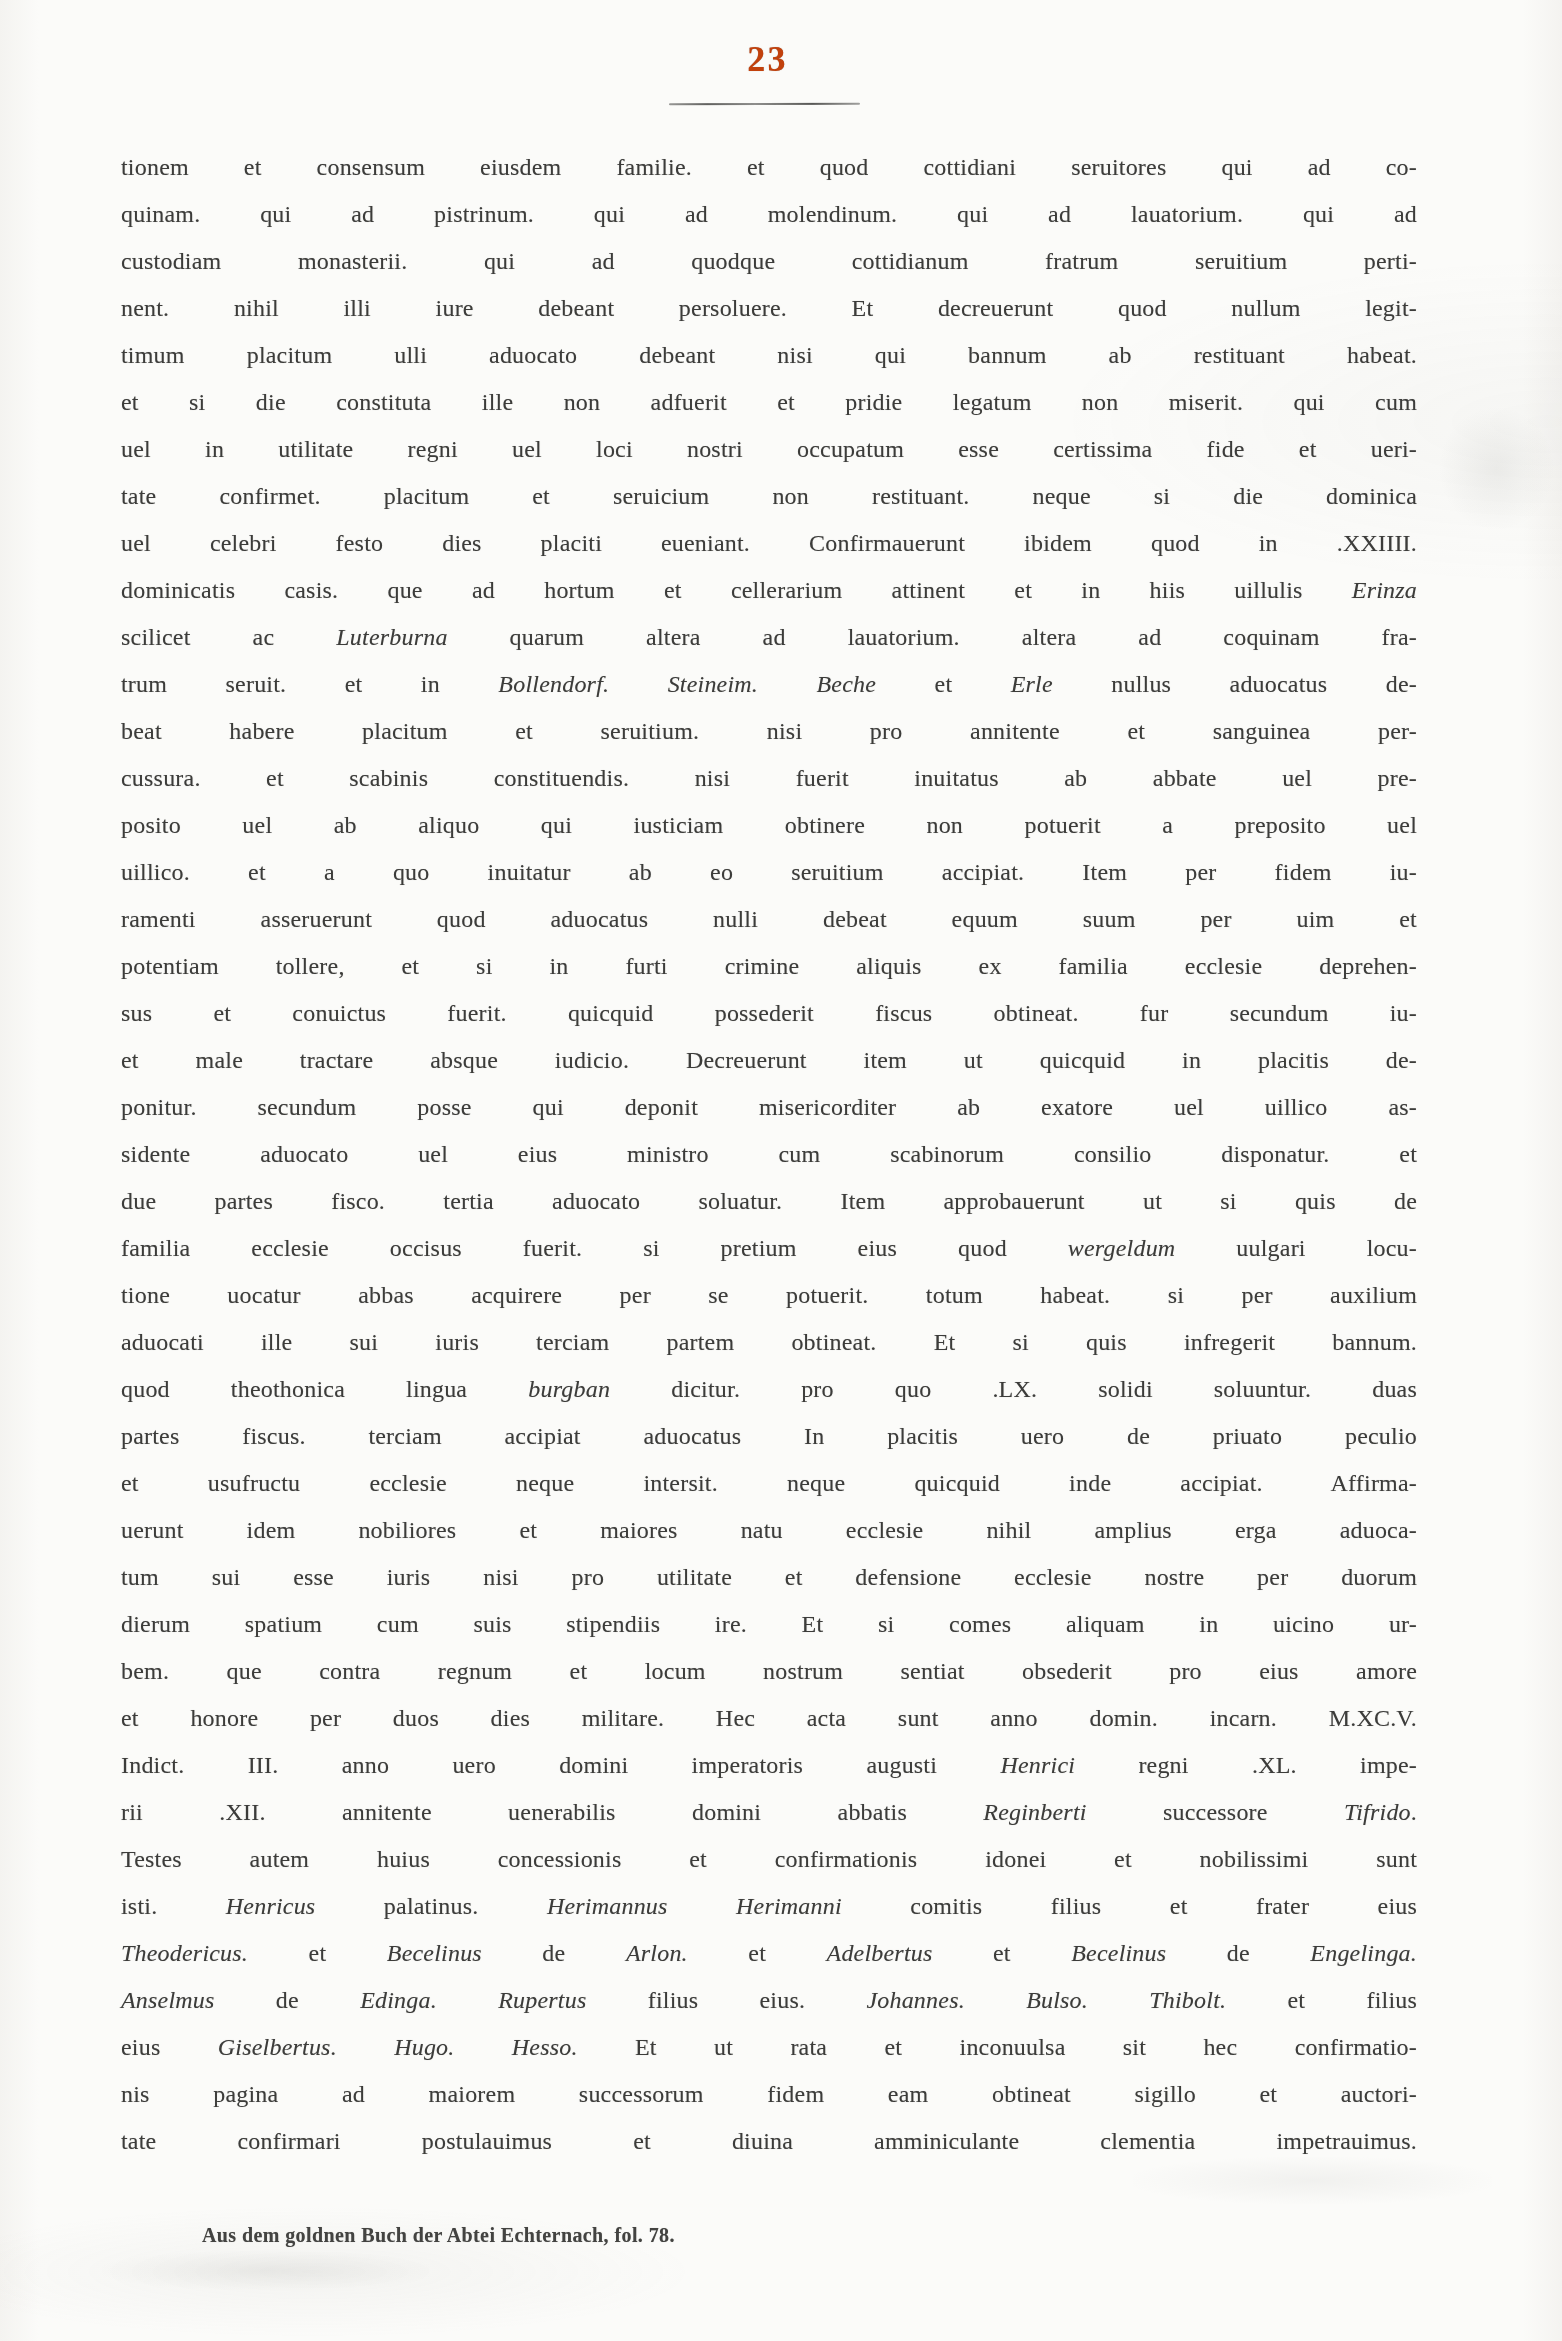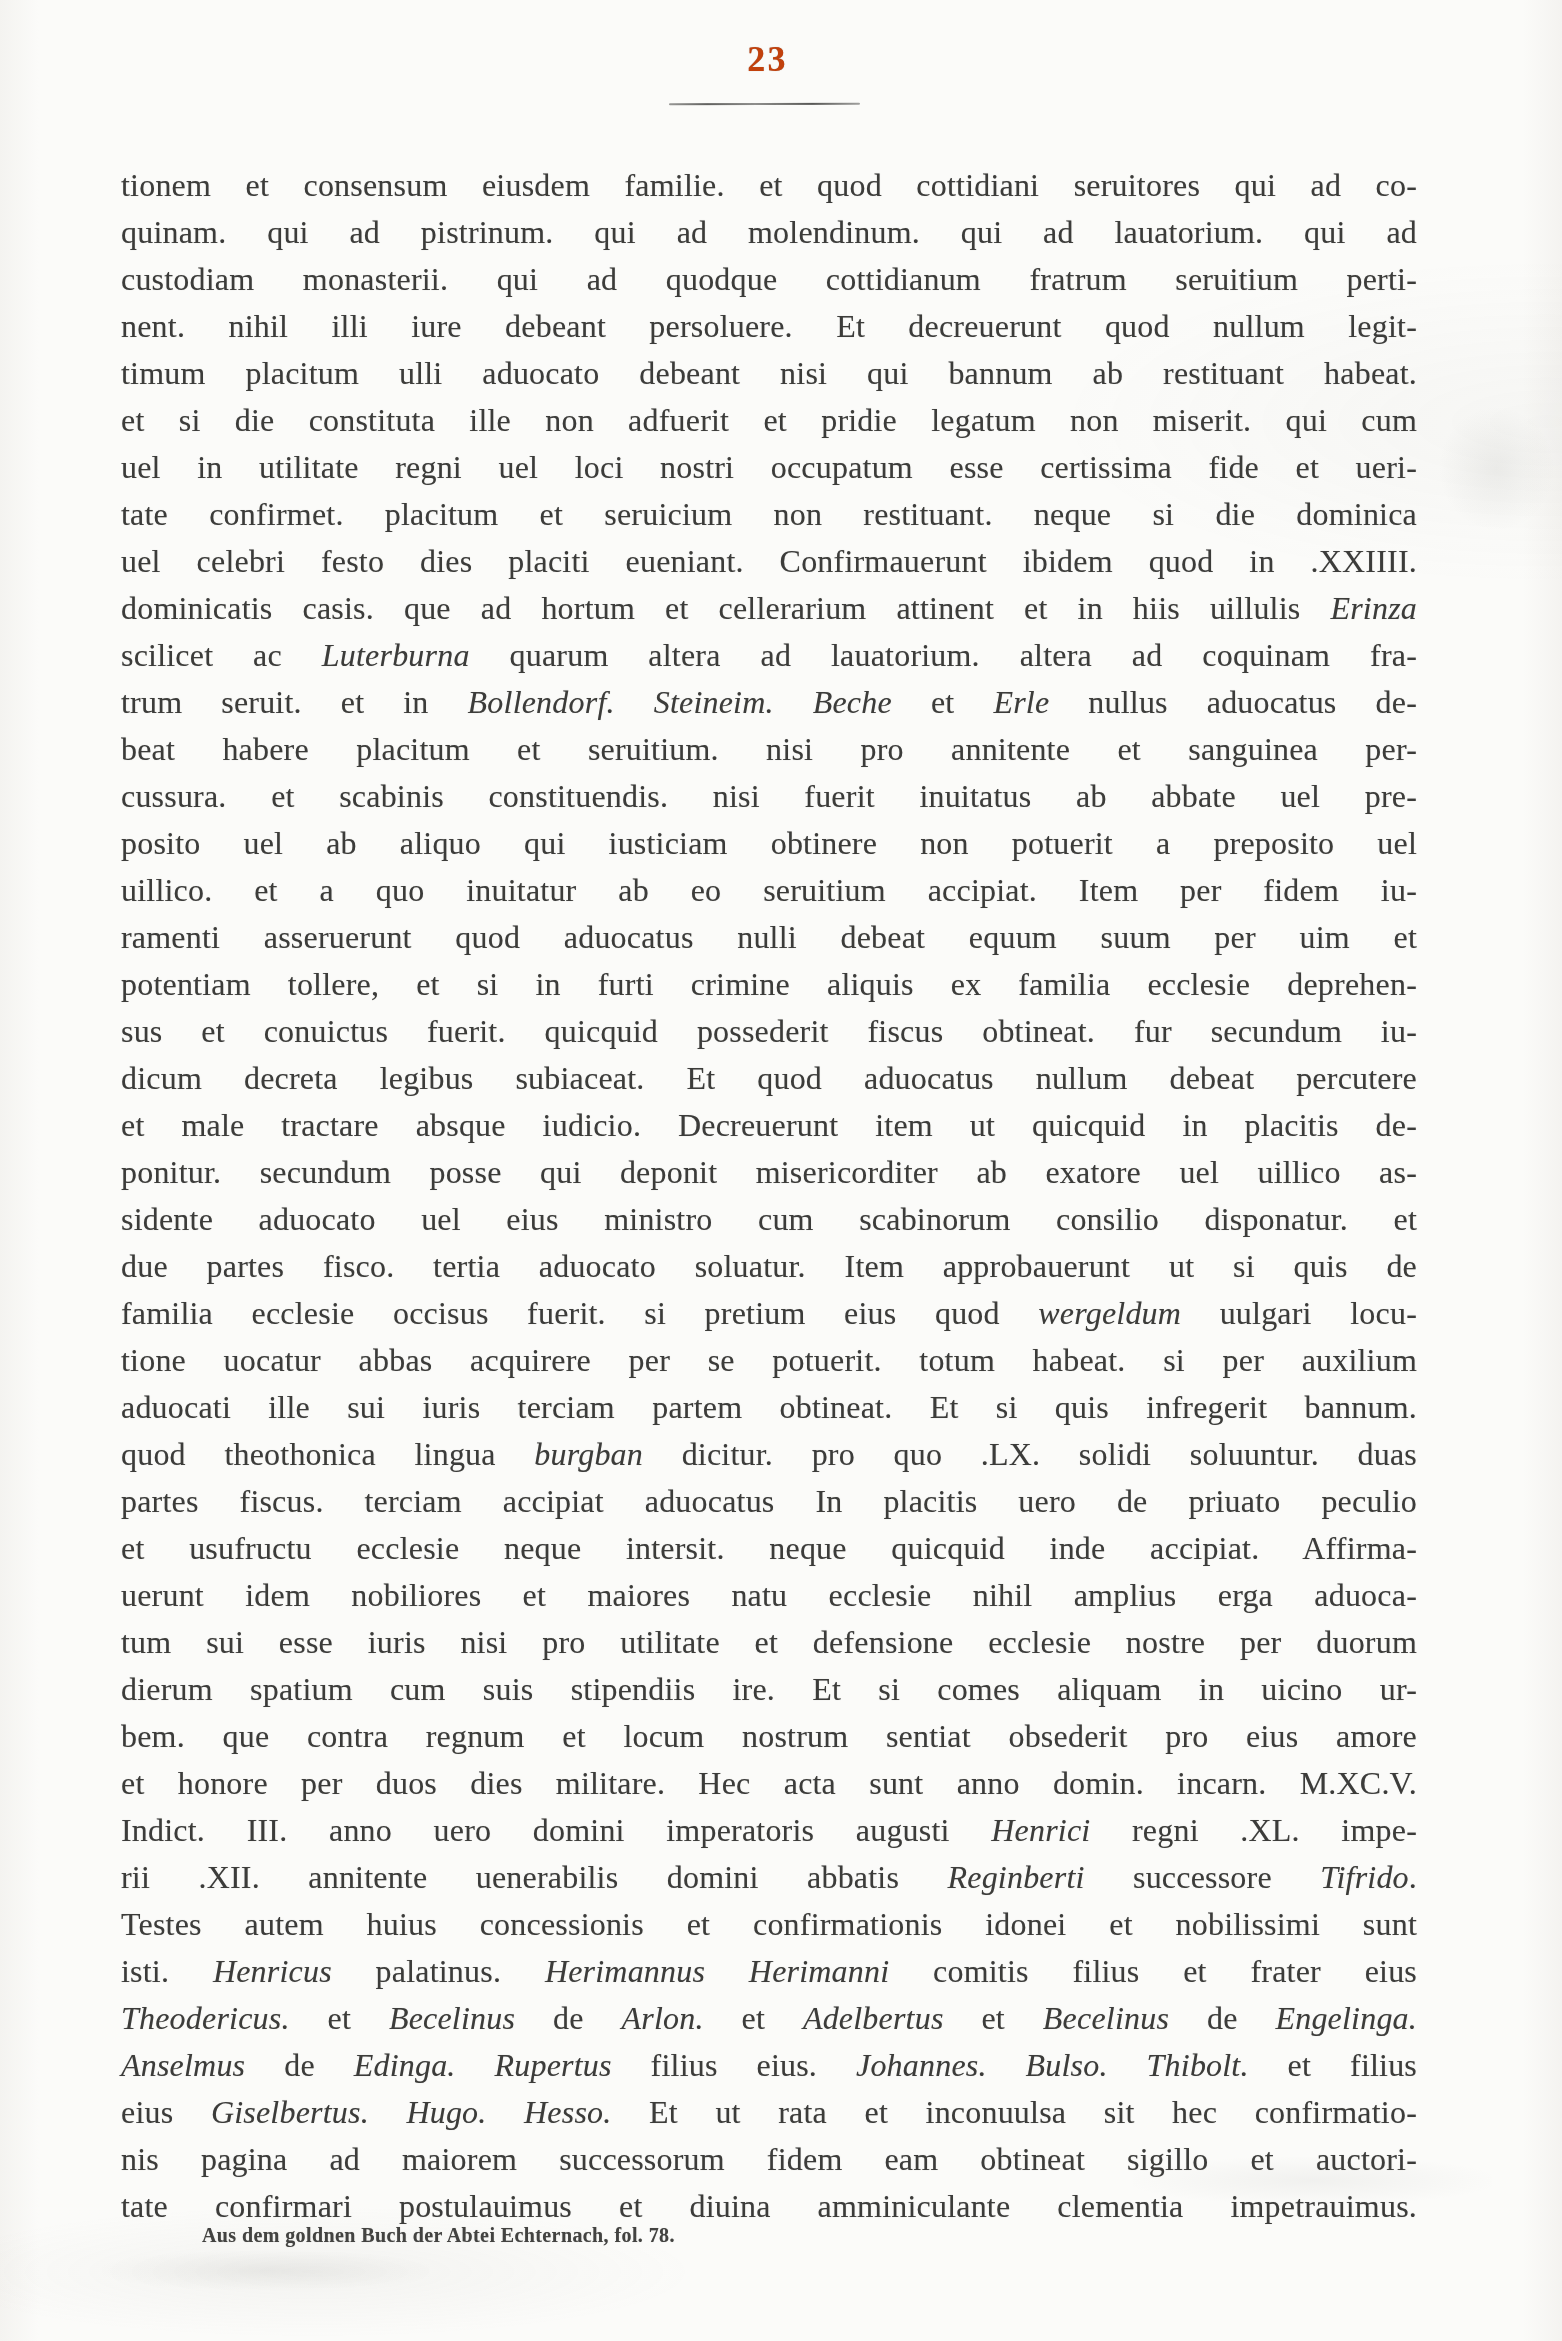--- a/index.html
+++ b/index.html
@@ -39,24 +39,24 @@
     height: 2.3px;
     background: linear-gradient(90deg,
       rgba(70,70,68,0.55), rgba(70,70,68,0.85) 20%,
       rgba(70,70,68,0.6) 45%, rgba(70,70,68,0.9) 75%,
       rgba(70,70,68,0.5));
     border-radius: 1.6px;
     transform: rotate(-0.15deg);
   }
   .text-block {
     position: absolute;
-    top: 162px;
+    top: 144px;
     left: 121px;
     width: 1296px;
-    font-size: 32px;
+    font-size: 24px;
     line-height: 47px;
     letter-spacing: 0.2px;
     text-shadow: 0 0 0.8px rgba(70,70,68,0.35);
   }
   .line {
     text-align: justify;
     text-align-last: justify;
     white-space: normal;
     height: 47px;
     overflow: visible;
@@ -110,21 +110,20 @@
     <div class="line"><span>dominicatis casis. que ad hortum et cellerarium attinent et in hiis uillulis </span><i>Erinza</i></div>
     <div class="line"><span>scilicet ac </span><i>Luterburna</i><span> quarum altera ad lauatorium. altera ad coquinam fra-</span></div>
     <div class="line"><span>trum seruit. et in </span><i>Bollendorf. Steineim. Beche</i><span> et </span><i>Erle</i><span> nullus aduocatus de-</span></div>
     <div class="line"><span>beat habere placitum et seruitium. nisi pro annitente et sanguinea per-</span></div>
     <div class="line"><span>cussura. et scabinis constituendis. nisi fuerit inuitatus ab abbate uel pre-</span></div>
     <div class="line"><span>posito uel ab aliquo qui iusticiam obtinere non potuerit a preposito uel</span></div>
     <div class="line"><span>uillico. et a quo inuitatur ab eo seruitium accipiat. Item per fidem iu-</span></div>
     <div class="line"><span>ramenti asseruerunt quod aduocatus nulli debeat equum suum per uim et</span></div>
     <div class="line"><span>potentiam tollere, et si in furti crimine aliquis ex familia ecclesie deprehen-</span></div>
     <div class="line"><span>sus et conuictus fuerit. quicquid possederit fiscus obtineat. fur secundum iu-</span></div>
-    <div class="line"><span>dicum decreta legibus subiaceat. Et quod aduocatus nullum debeat percutere</span></div>
     <div class="line"><span>et male tractare absque iudicio. Decreuerunt item ut quicquid in placitis de-</span></div>
     <div class="line"><span>ponitur. secundum posse qui deponit misericorditer ab exatore uel uillico as-</span></div>
     <div class="line"><span>sidente aduocato uel eius ministro cum scabinorum consilio disponatur. et</span></div>
     <div class="line"><span>due partes fisco. tertia aduocato soluatur. Item approbauerunt ut si quis de</span></div>
     <div class="line"><span>familia ecclesie occisus fuerit. si pretium eius quod </span><i>wergeldum</i><span> uulgari locu-</span></div>
     <div class="line"><span>tione uocatur abbas acquirere per se potuerit. totum habeat. si per auxilium</span></div>
     <div class="line"><span>aduocati ille sui iuris terciam partem obtineat. Et si quis infregerit bannum.</span></div>
     <div class="line"><span>quod theothonica lingua </span><i>burgban</i><span> dicitur. pro quo .LX. solidi soluuntur. duas</span></div>
     <div class="line"><span>partes fiscus. terciam accipiat aduocatus In placitis uero de priuato peculio</span></div>
     <div class="line"><span>et usufructu ecclesie neque intersit. neque quicquid inde accipiat. Affirma-</span></div>

